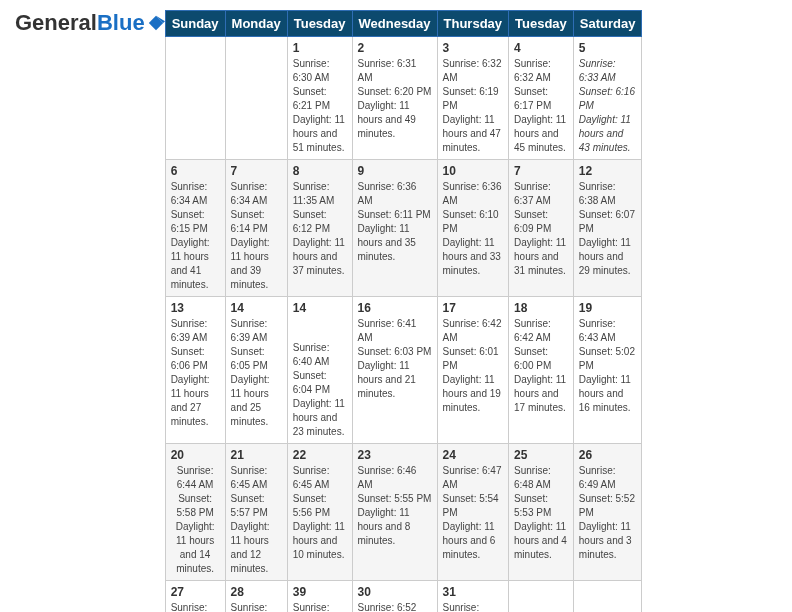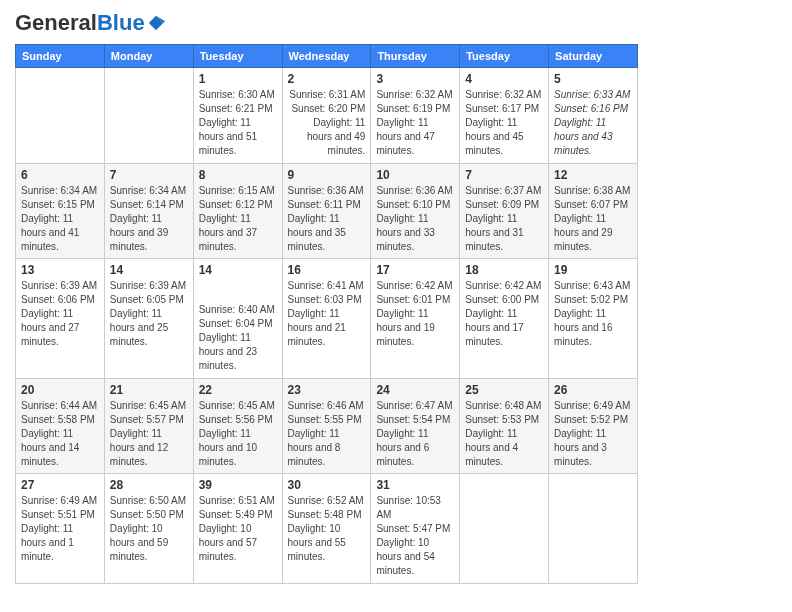--- a/index.html
+++ b/index.html
@@ -8,21 +8,20 @@
       background: #fff;
       width: 792px;
       height: 612px;
       overflow: hidden;
     }
     .page {
       width: 653px;
       height: 612px;
       background: #fff;
       display: flex;
-      flex-direction: column;
       padding: 10px 15px 28px 15px;
     }
     .header {
       display: flex;
       justify-content: space-between;
       align-items: flex-start;
       margin-bottom: 8px;
     }
     .logo-area {
       display: flex;
@@ -54,23 +53,23 @@
       font-size: 16px;
       color: #555;
       font-weight: normal;
     }
     .calendar-table {
       width: 100%;
       border-collapse: collapse;
       flex: 1;
     }
     .calendar-table th {
-      background: #3b82f6;
+      background: #0c4a6e;
       color: #fff;
-      font-size: 11px;
+      font-size: 13px;
       font-weight: bold;
       padding: 5px 6px;
       text-align: left;
       border: 1px solid #2e6db4;
     }
     .calendar-table td {
       border: 1px solid #ccc;
       vertical-align: top;
       padding: 4px 5px;
       font-size: 9.5px;
@@ -139,21 +138,21 @@
           <td class="empty-cell"></td>
           <td class="empty-cell"></td>
           <td>
             <span class="day-number">1</span>
             <div class="day-info" style="white-space: pre-line;">Sunrise: 6:30 AM
 Sunset: 6:21 PM
 Daylight: 11 hours and 51 minutes.</div>
           </td>
           <td>
             <span class="day-number">2</span>
-            <div class="day-info" style="white-space: pre-line; text-align: right;">Sunrise: 6:31 AM
+            <div class="day-info" style="white-space: pre-line;">Sunrise: 6:31 AM
 Sunset: 6:20 PM
 Daylight: 11 hours and 49 minutes.</div>
           </td>
           <td>
             <span class="day-number">3</span>
             <div class="day-info" style="white-space: pre-line;">Sunrise: 6:32 AM
 Sunset: 6:19 PM
 Daylight: 11 hours and 47 minutes.</div>
           </td>
           <td>
@@ -177,21 +176,21 @@
 Daylight: 11 hours and 41 minutes.</div>
           </td>
           <td>
             <span class="day-number">7</span>
             <div class="day-info" style="white-space: pre-line;">Sunrise: 6:34 AM
 Sunset: 6:14 PM
 Daylight: 11 hours and 39 minutes.</div>
           </td>
           <td>
             <span class="day-number">8</span>
-            <div class="day-info" style="white-space: pre-line;">Sunrise: 6:15 AM
+            <div class="day-info" style="white-space: pre-line;">Sunrise: 11:35 AM
 Sunset: 6:12 PM
 Daylight: 11 hours and 37 minutes.</div>
           </td>
           <td>
             <span class="day-number">9</span>
             <div class="day-info" style="white-space: pre-line;">Sunrise: 6:36 AM
 Sunset: 6:11 PM
 Daylight: 11 hours and 35 minutes.</div>
           </td>
           <td>
@@ -253,21 +252,21 @@
           <td>
             <span class="day-number">19</span>
             <div class="day-info" style="white-space: pre-line;">Sunrise: 6:43 AM
 Sunset: 5:02 PM
 Daylight: 11 hours and 16 minutes.</div>
           </td>
         </tr>
         <tr>
           <td>
             <span class="day-number">20</span>
-            <div class="day-info" style="white-space: pre-line;">Sunrise: 6:44 AM
+            <div class="day-info" style="white-space: pre-line; text-align: center;">Sunrise: 6:44 AM
 Sunset: 5:58 PM
 Daylight: 11 hours and 14 minutes.</div>
           </td>
           <td>
             <span class="day-number">21</span>
             <div class="day-info" style="white-space: pre-line;">Sunrise: 6:45 AM
 Sunset: 5:57 PM
 Daylight: 11 hours and 12 minutes.</div>
           </td>
           <td>

